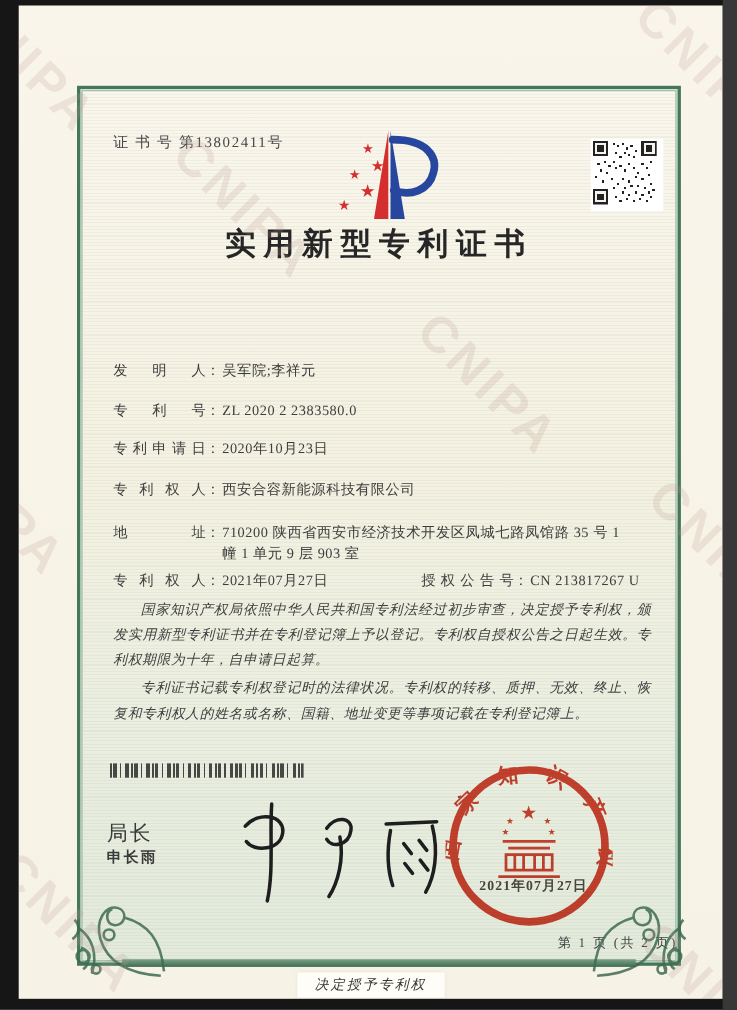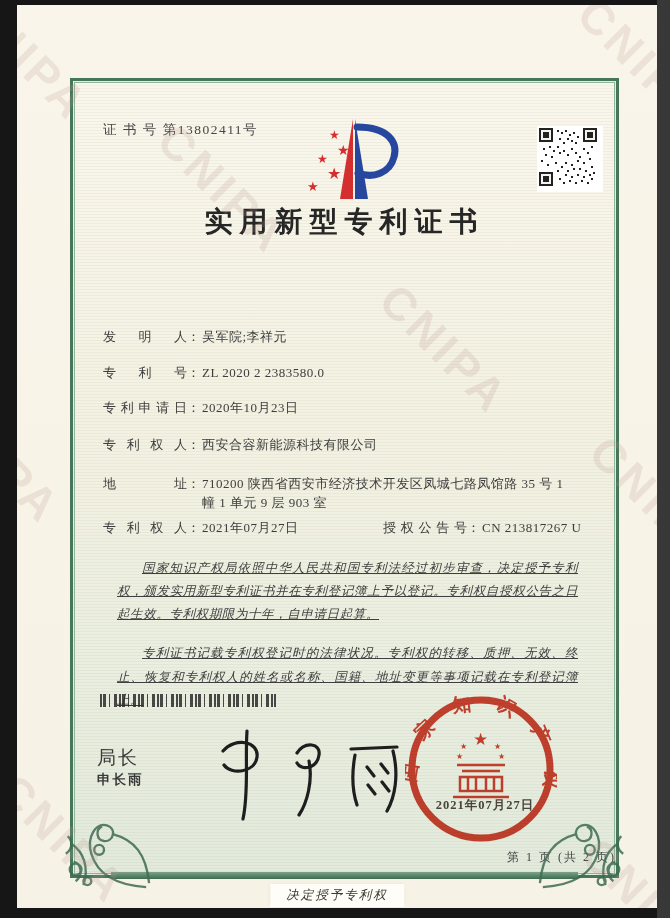--- a/index.html
+++ b/index.html
@@ -53,21 +53,21 @@
   }
   .lab::after{content:"";display:inline-block;width:100%;}
   .col{display:inline-block;width:15px;vertical-align:top;}
   .val{display:inline-block;vertical-align:top;letter-spacing:.5px;max-width:365px;}
   .row.grant-right{left:310px;}
   
   .body-text{
     position:absolute;top:460px;left:28px;right:22px;font-size:12.5px;line-height:1.85;
     color:#3e3e3e;text-align:justify;font-style:italic;letter-spacing:.6px;
   }
-  .body-text p{margin:16px;text-indent:2em;text-decoration:underline;}
+  .body-text p{margin:2px;text-indent:2em;}
   
   .barcode{
     position:absolute;left:27px;top:613px;width:176px;height:13px;opacity:.85;
     background:repeating-linear-gradient(90deg,#2b2b2b 0 2px,rgba(0,0,0,0) 2px 3px,#2b2b2b 3px 6px,rgba(0,0,0,0) 6px 9px,#2b2b2b 9px 10px,rgba(0,0,0,0) 10px 14px,#2b2b2b 14px 17px,rgba(0,0,0,0) 17px 19px);
   }
   .commissioner-title{position:absolute;left:24px;top:664px;font-size:19px;font-weight:normal;color:#3a3a3a;letter-spacing:2px;}
   .commissioner-name{position:absolute;left:24px;top:690px;font-size:13.5px;font-weight:bold;color:#3a3a3a;letter-spacing:2px;}
   .signature{position:absolute;left:128px;top:638px;width:225px;height:115px;z-index:3;}
   .seal{position:absolute;left:332px;top:612px;width:152px;height:152px;z-index:3;mix-blend-mode:multiply;opacity:.95;}
   .seal-date{

